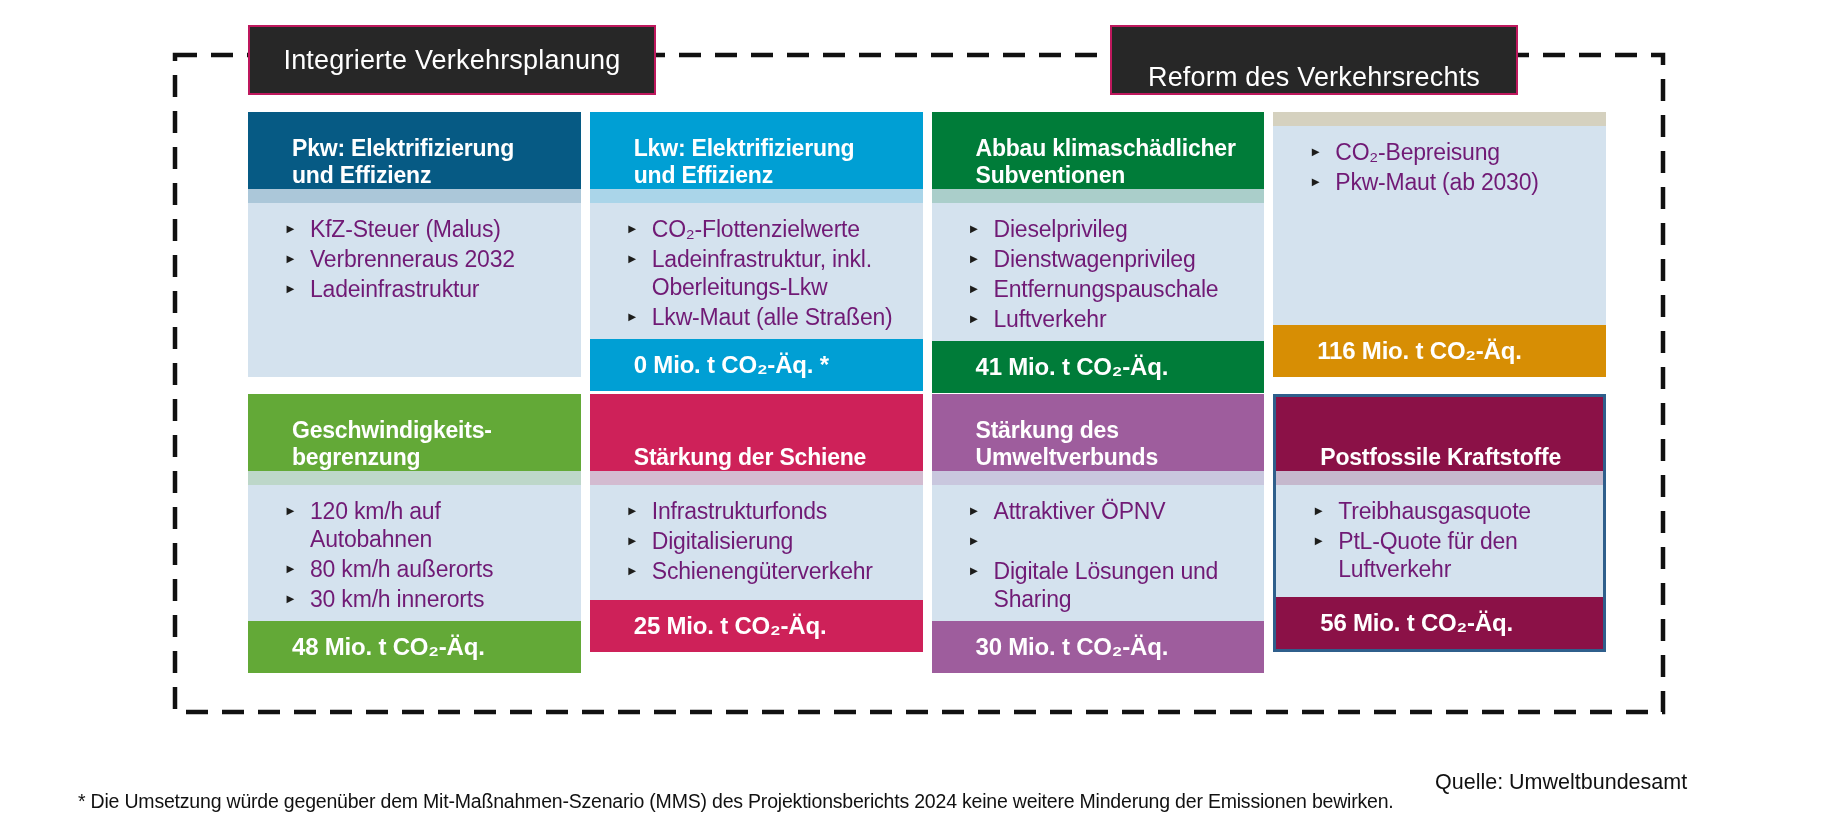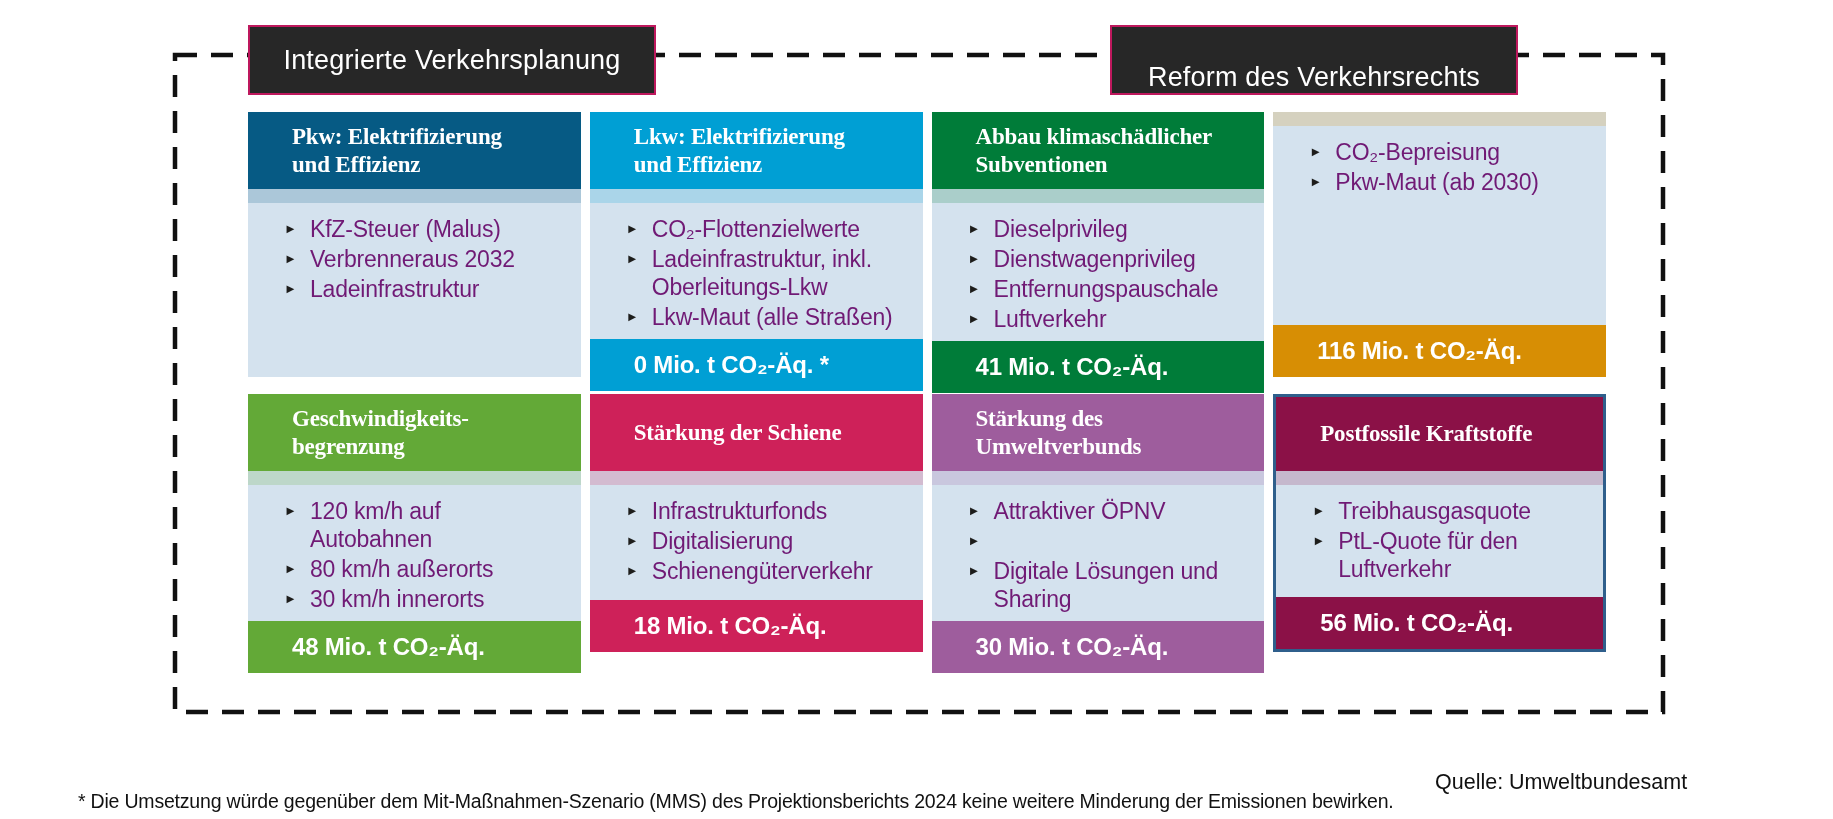--- a/index.html
+++ b/index.html
@@ -32,24 +32,23 @@
   .card{
     display:flex;flex-direction:column;
     box-sizing:border-box;
     background:#d4e2ee;
     --body:#d4e2ee;
   }
   .card.outlined{border:3px solid #2f5f8c;}
   .card-header{
     height:77px;flex:none;
     background:var(--accent);
-    display:flex;align-items:center;
+    display:flex;align-items:flex-end;
     padding-left:44px;padding-right:14px;
     box-sizing:border-box;
-    font-family:Liberation Serif, serif;
   }
   .card.outlined .card-header{height:74px;}
   .card-title{
     color:#fff;font-size:23px;font-weight:bold;
     line-height:1.18;letter-spacing:-0.2px;
     white-space:pre-line;
   }
   .card-band{
     height:14px;flex:none;
     background:#bccfde;
@@ -251,21 +250,21 @@
               <span class="bullet">►</span>
               <span class="item-text">Digitalisierung</span>
             </li>
             <li>
               <span class="bullet">►</span>
               <span class="item-text">Schienengüterverkehr</span>
             </li>
           </ul>
       </div>
       <footer class="card-footer">
-        <span class="card-value">18 Mio. t CO₂-Äq.</span>
+        <span class="card-value">25 Mio. t CO₂-Äq.</span>
       </footer>
     </section>
       <section class="card" style="--accent: #9e5d9d;">
       <header class="card-header">
         <span class="card-title">Stärkung des
 Umweltverbunds</span>
       </header>
       <div class="card-band"></div>
       <div class="card-body">
         <ul class="item-list">

